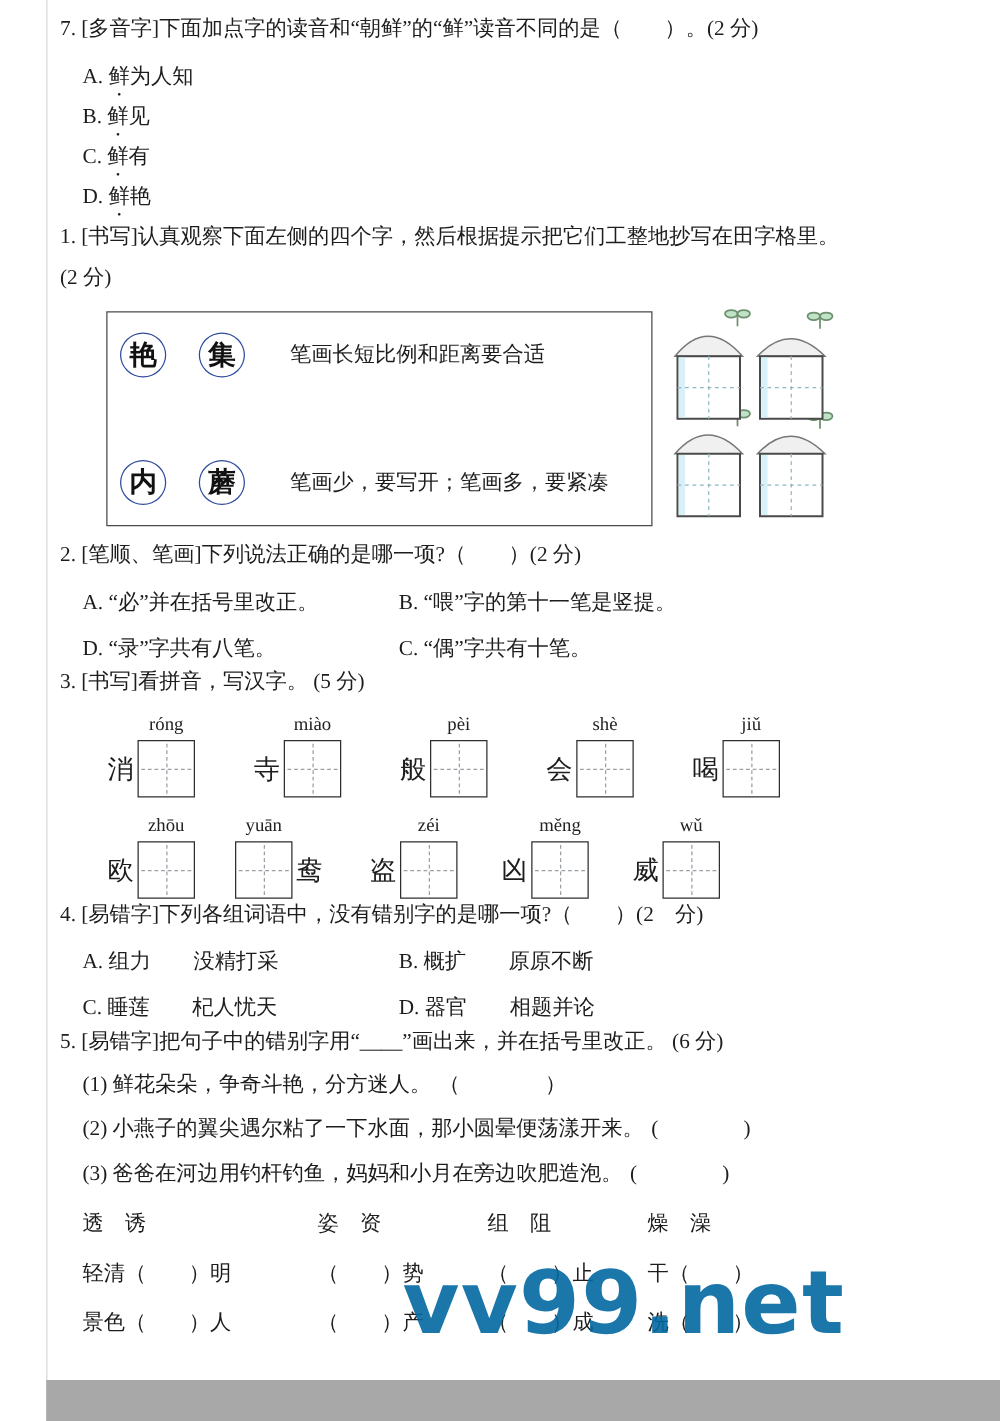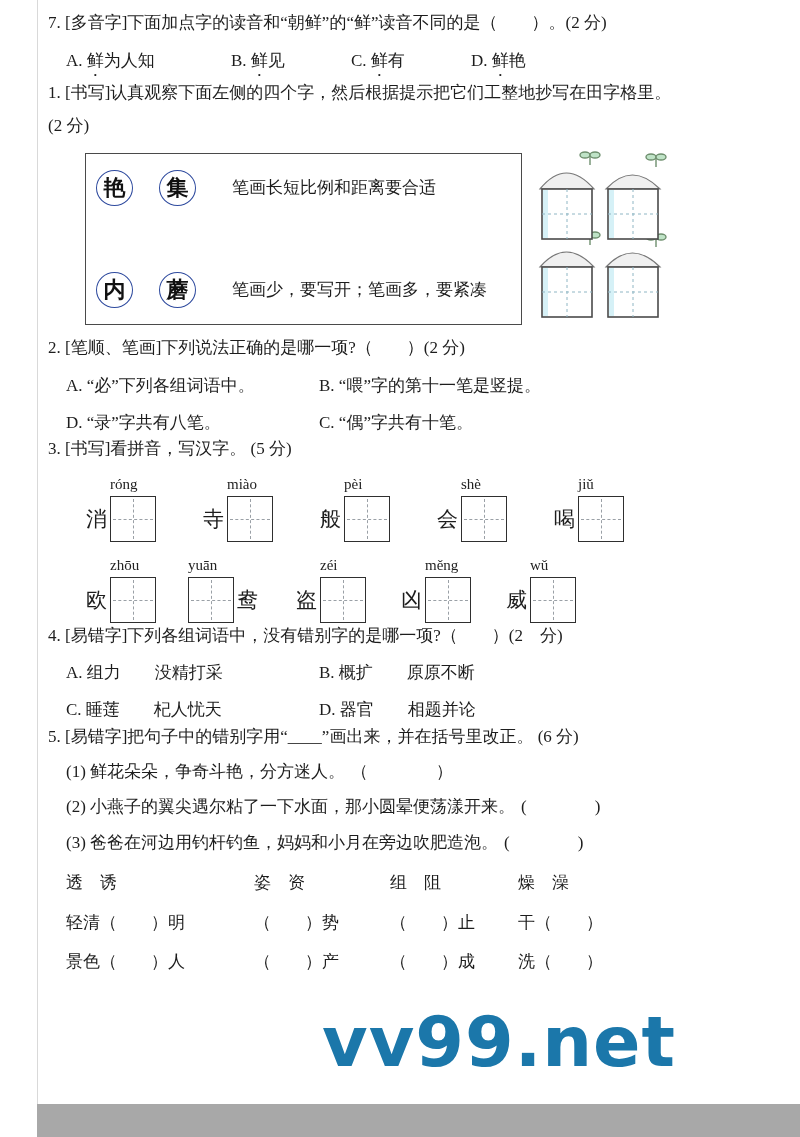--- a/index.html
+++ b/index.html
@@ -13,21 +13,21 @@
     font-size:17px;
     line-height:1.55;
   }
   .left-rule { position:absolute; left:37px; top:0; width:1px; height:1137px; background:#d9d9d9; }
   .content { position:absolute; left:48px; top:10px; width:724px; }
 
   .stem { }
   .tight { margin-top:6px; }
 
   
-  .q7-opts { display:flex; margin:12px 0 0 18px; }
+  .q7-opts { display:flex; margin:12px 0 0 18px;flex-direction:column; }
   .q7-opts .opt:nth-child(1){ width:165px; }
   .q7-opts .opt:nth-child(2){ width:120px; }
   .q7-opts .opt:nth-child(3){ width:120px; }
   .udot {
     -webkit-text-emphasis:filled dot; -webkit-text-emphasis-position:under;
     text-emphasis:filled dot; text-emphasis-position:under right;
   }
 
   .section-title { margin-top:22px; }
 
@@ -51,21 +51,21 @@
   
   .optrow { display:flex; margin:11px 0 0 18px; }
   .optrow .opt:first-child { width:253px; }
 
   
   .py-row { display:flex; align-items:flex-end; }
   .py-row1 { margin:10px 0 0 35px; gap:44px; }
   .py-row2 { margin:12px 0 0 35px; gap:32px; }
   .py-item { display:flex; align-items:flex-end; }
   .hz { font-size:21px; line-height:1; margin:0 3px 12px 3px; }
-  .box-wrap { display:flex; flex-direction:column; }
+  .box-wrap { display:flex; flex-direction:column; align-items:center; }
   .py { font-size:15px; height:23px; color:#222; }
   .tian-box { position:relative; width:46px; height:46px; border:1.6px solid #2f2f2f; background:#fff; }
   .tian-box::before { content:""; position:absolute; left:2px; right:2px; top:50%; border-top:1px dashed #9aa0a6; }
   .tian-box::after  { content:""; position:absolute; top:2px; bottom:2px; left:50%; border-left:1px dashed #9aa0a6; }
 
   
   .q5-item { display:flex; margin:9px 0 0 18px; }
   .q5-item:nth-of-type(1) .paren { margin-left:133px; }
   .q5-item .paren { margin-left:6px; }
 
@@ -160,21 +160,21 @@
             <line x1="39" y1="118" x2="39" y2="168"></line>
           <line x1="80" y1="143" x2="130" y2="143"></line>
             <line x1="105" y1="118" x2="105" y2="168"></line>
         </g>
       </svg>
     </div>
   </div>
 
   <div class="stem">2. [笔顺、笔画]下列说法正确的是哪一项?（　　）(2 分)</div>
   <div class="optrow">
-    <span class="opt">A. “必”下列各组词语中。</span>
+    <span class="opt">A. “必”并在括号里改正。</span>
     <span class="opt">B. “喂”字的第十一笔是竖提。</span>
   </div>
   <div class="optrow">
     <span class="opt">D. “录”字共有八笔。</span>
     <span class="opt">C. “偶”字共有十笔。</span>
   </div>
 
   <div class="stem">3. [书写]看拼音，写汉字。 (5 分)</div>
   <div class="py-row py-row1">
     <div class="py-item">

